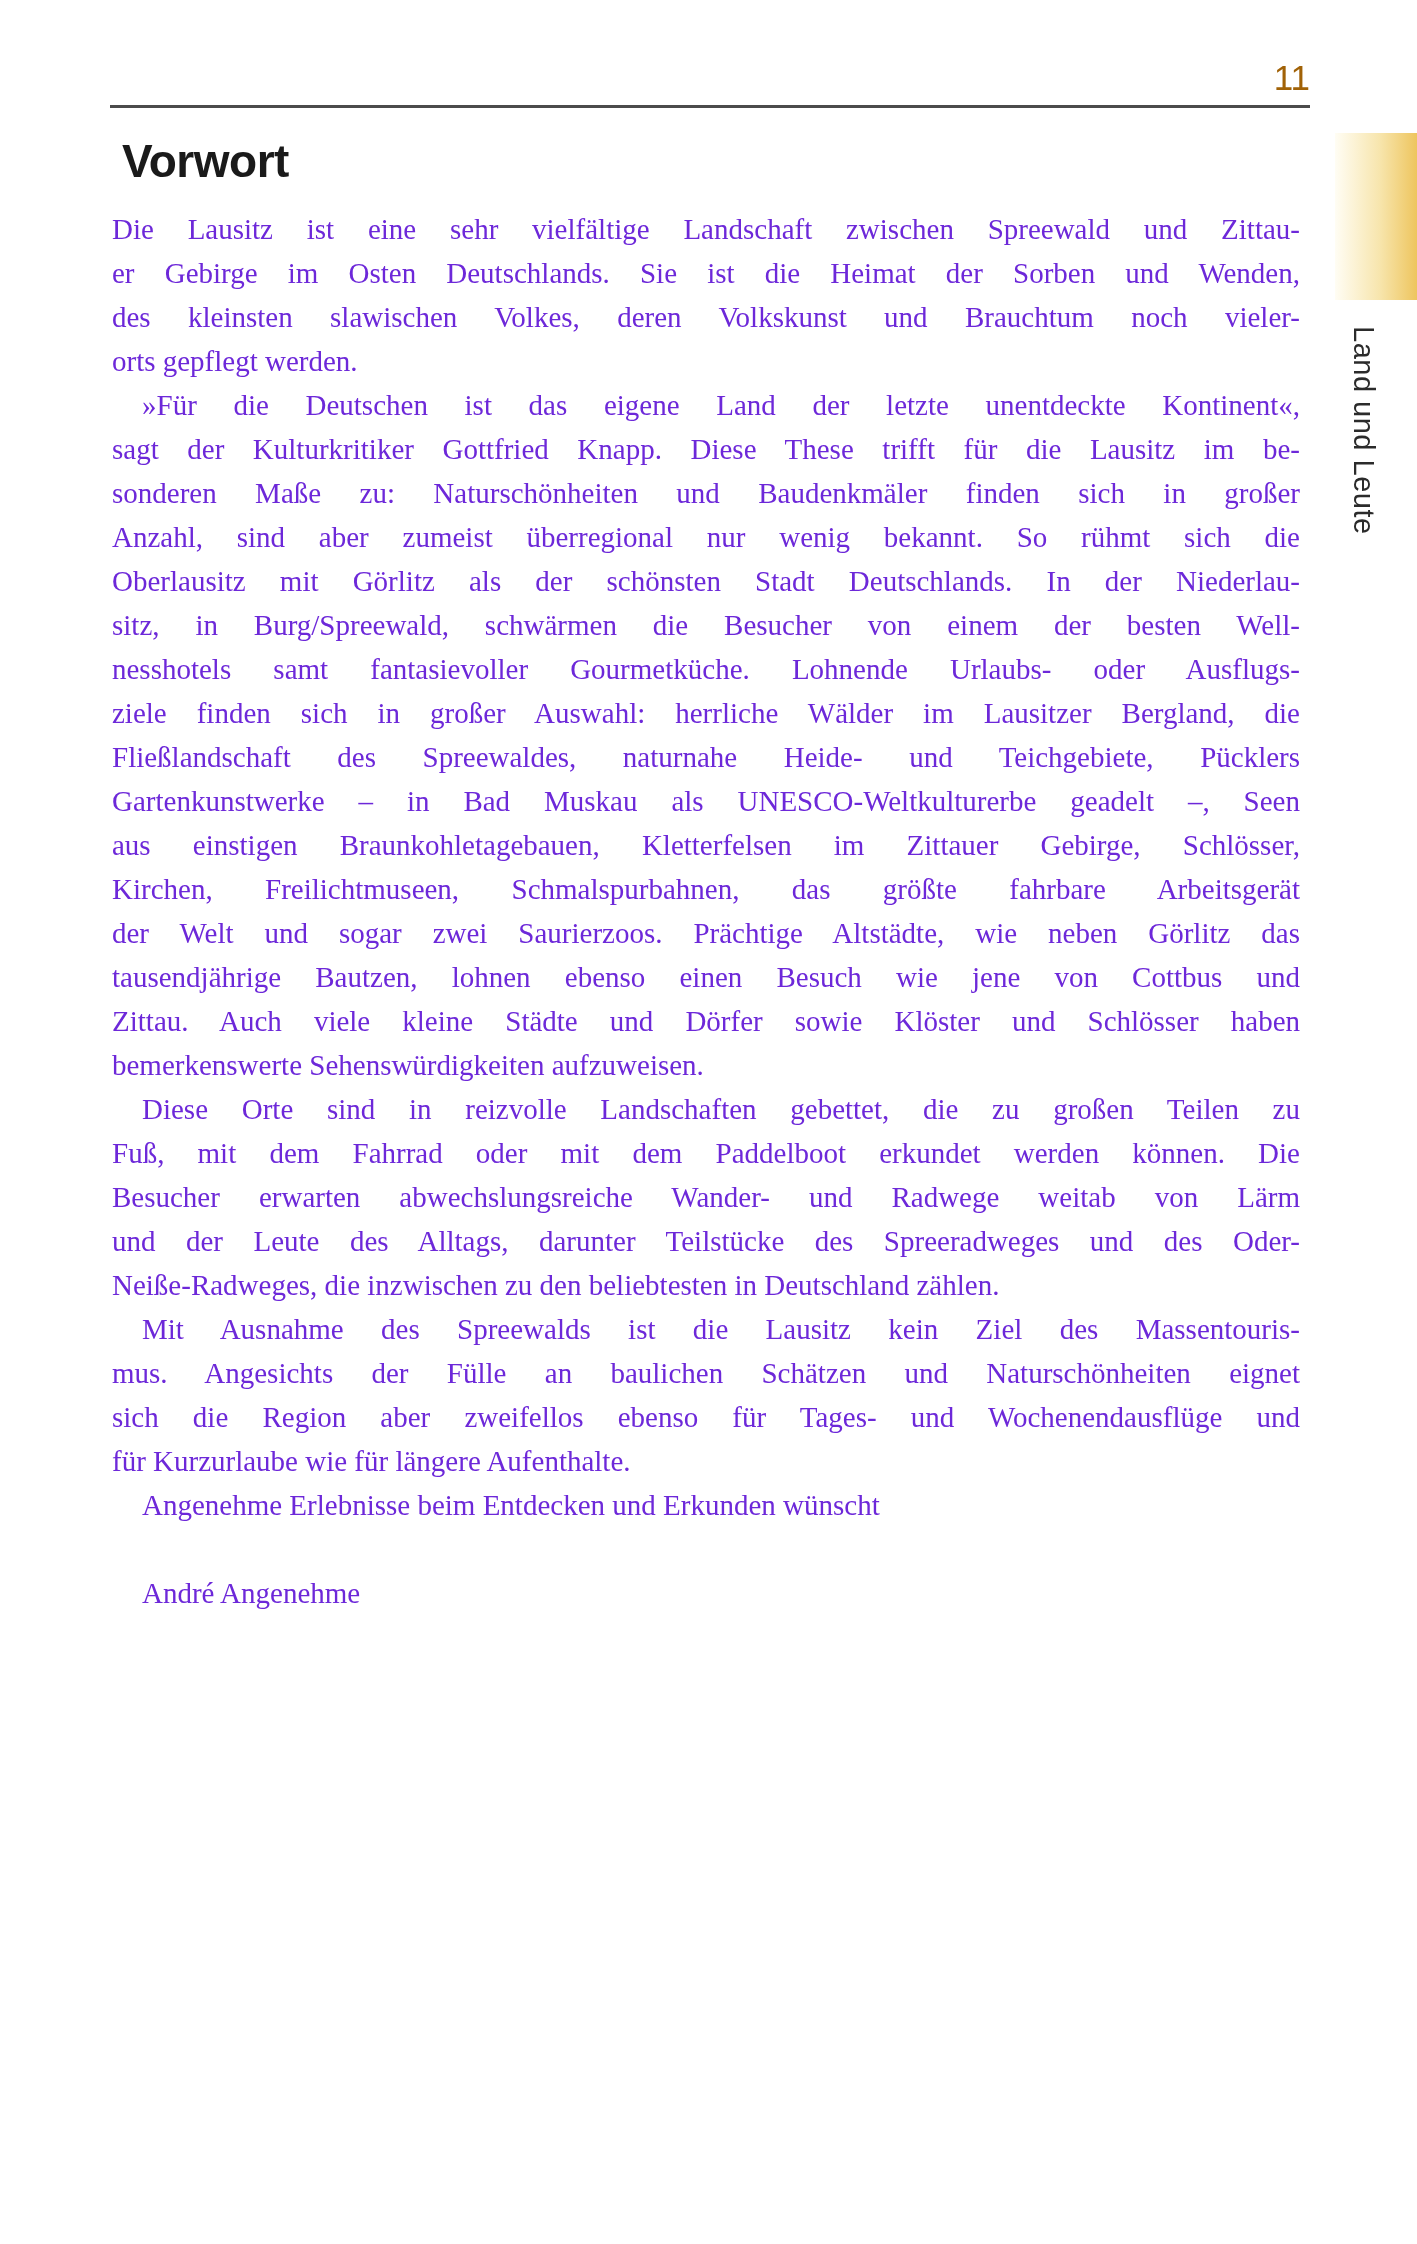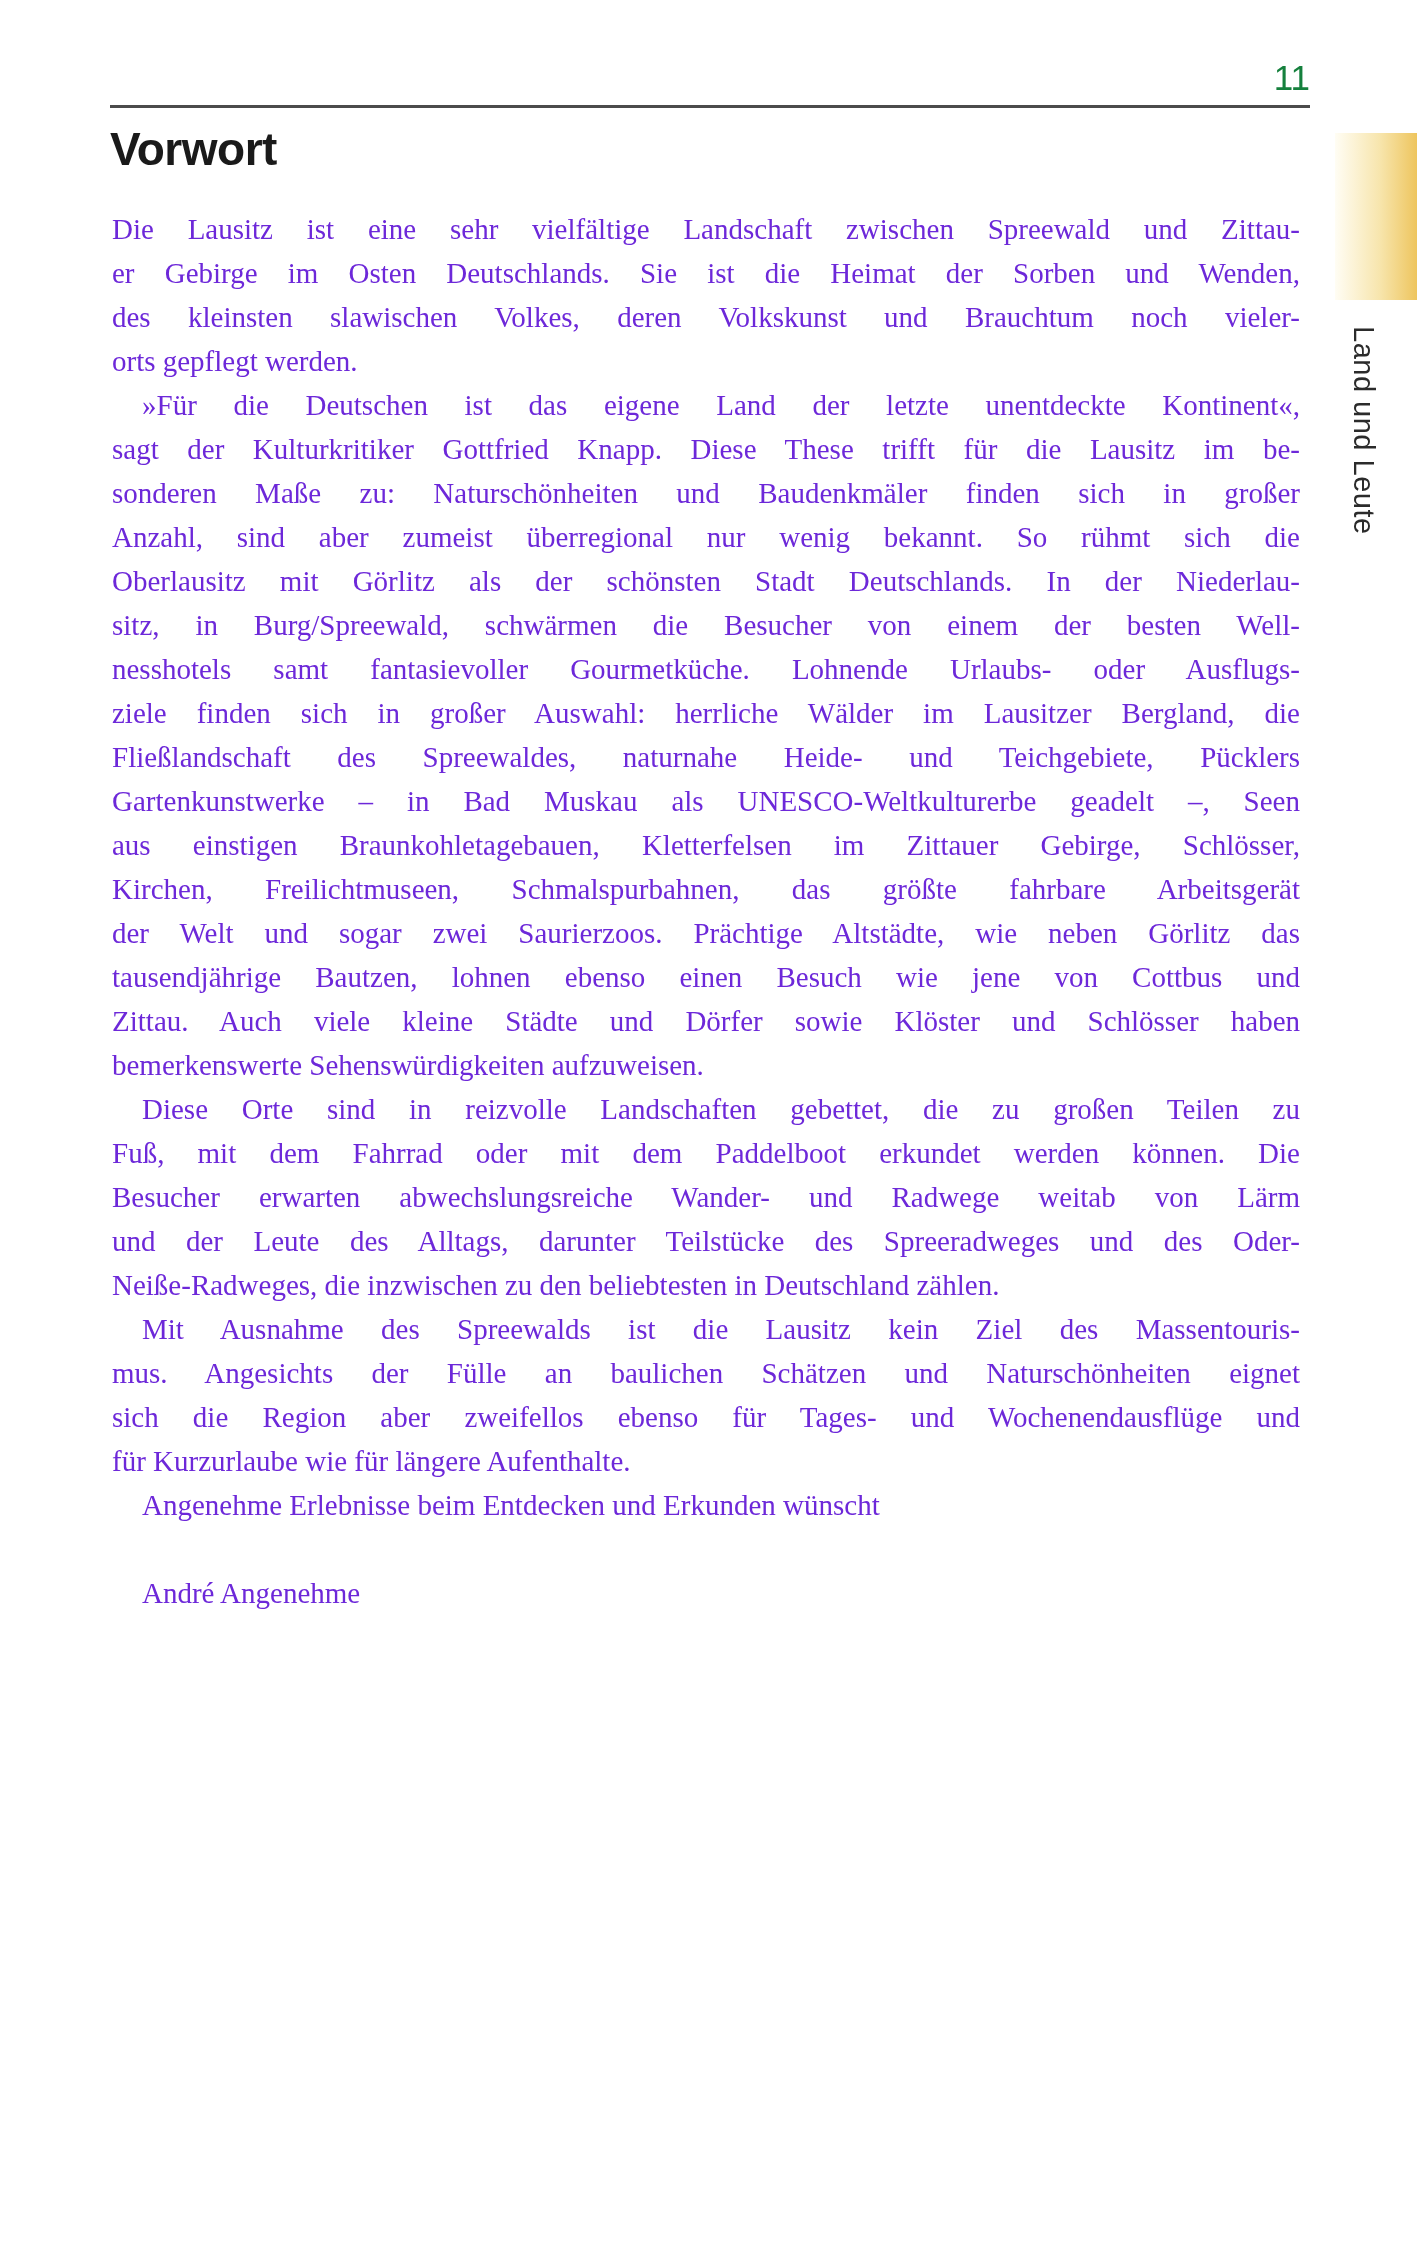--- a/index.html
+++ b/index.html
@@ -15,21 +15,21 @@
     overflow: hidden;
     font-family: "Liberation Serif", serif;
   }
   .page-number {
     position: absolute;
     top: 60px;
     right: 107px;
     font-family: "Liberation Sans", sans-serif;
     font-size: 35px;
     font-weight: 400;
-    color: #15803d;
+    color: #a16207;
     line-height: 1;
   }
   .header-rule {
     position: absolute;
     top: 105px;
     left: 110px;
     width: 1200px;
     height: 3px;
     background: #4b4b4b;
   }
@@ -92,21 +92,21 @@
 </style>
 </head>
 <body>
 
 <div class="page">
 
   <div class="page-number">11</div>
 
   <div class="header-rule"></div>
 
-  <h1 class="page-title" style="margin:0;">Vorwort</h1>
+  <h1 class="page-title" style="margin:12px;">Vorwort</h1>
 
   <div class="body-text">
       <div class="line">Die Lausitz ist eine sehr vielfältige Landschaft zwischen Spreewald und Zittau-</div>
       <div class="line">er Gebirge im Osten Deutschlands. Sie ist die Heimat der Sorben und Wenden,</div>
       <div class="line">des kleinsten slawischen Volkes, deren Volkskunst und Brauchtum noch vieler-</div>
       <div class="line last">orts gepflegt werden.</div>
       <div class="line indent">»Für die Deutschen ist das eigene Land der letzte unentdeckte Kontinent«,</div>
       <div class="line">sagt der Kulturkritiker Gottfried Knapp. Diese These trifft für die Lausitz im be-</div>
       <div class="line">sonderen Maße zu: Naturschönheiten und Baudenkmäler finden sich in großer</div>
       <div class="line">Anzahl, sind aber zumeist überregional nur wenig bekannt. So rühmt sich die</div>

